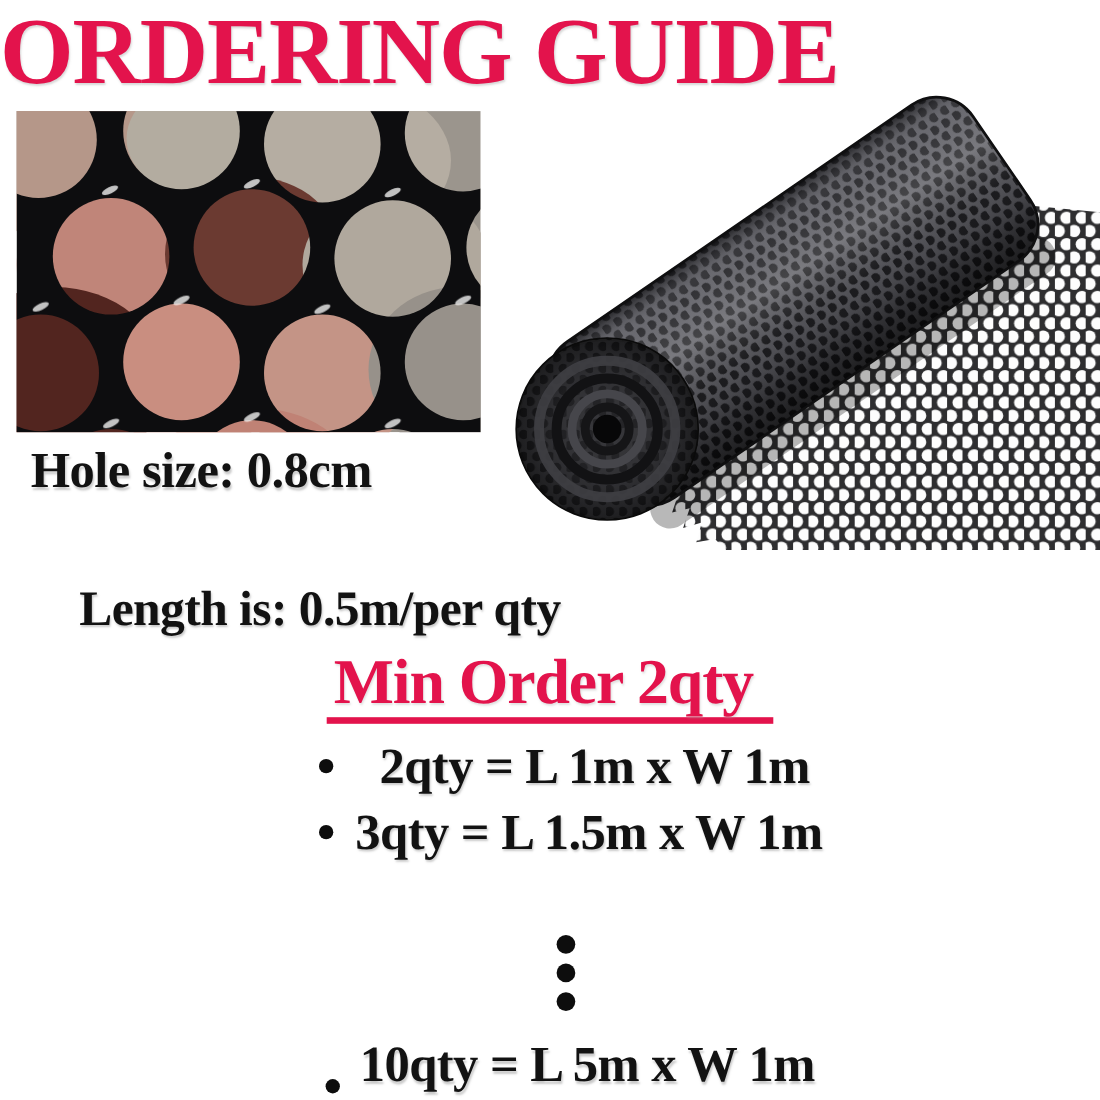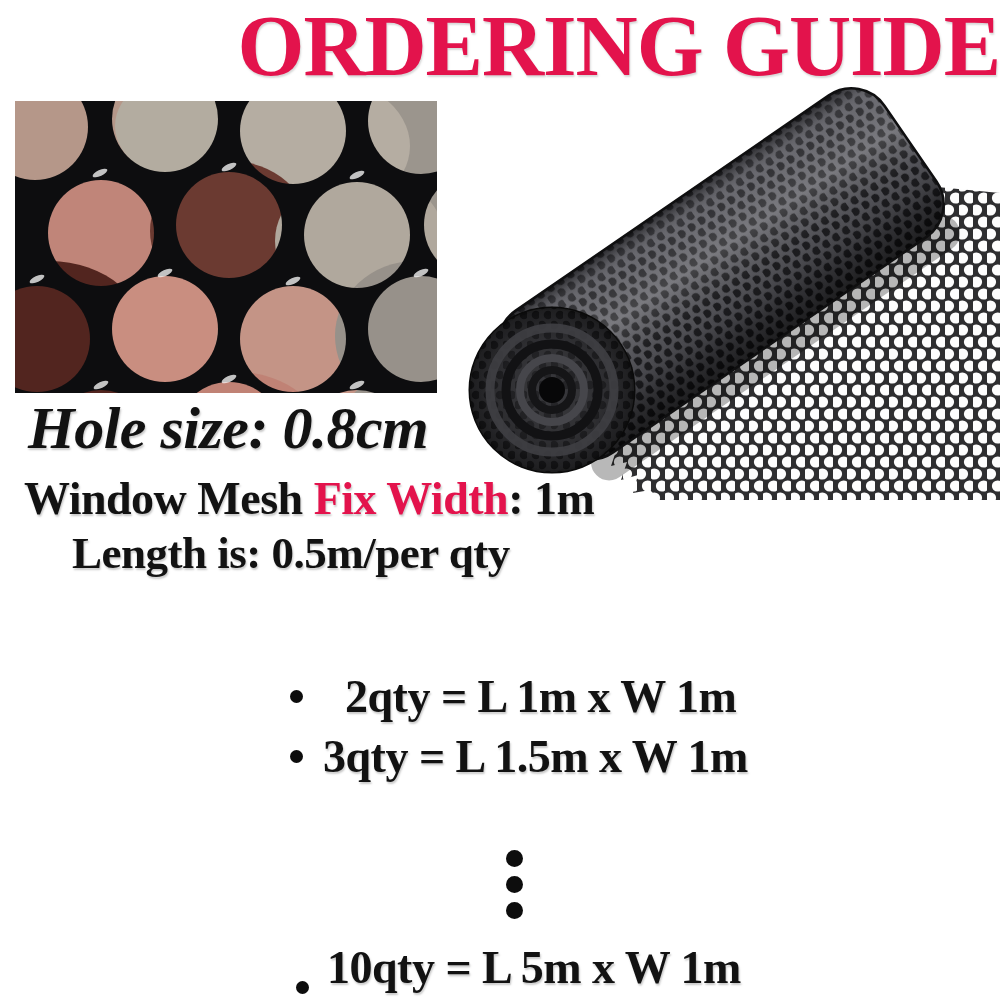--- a/index.html
+++ b/index.html
@@ -1,33 +1,33 @@
 <!DOCTYPE html>
 <html><head>
 <meta charset="utf-8">
 <style>
   html,body{margin:0;padding:0;background:#ffffff;}
   .canvas{
     position:relative;width:1000px;height:1000px;background:#ffffff;overflow:hidden;
     font-family:"Liberation Serif","DejaVu Serif",serif;color:#121212;
   }
   .page-title{
-    position:absolute;top:0;left:0;width:1000px;text-align:right;
+    position:absolute;top:0;left:0;width:1000px;text-align:left;
     font-size:86px;line-height:92px;font-weight:700;letter-spacing:-1px;
     color:#E3134C;text-shadow:1px 2px 2px rgba(140,140,140,.35);
     white-space:nowrap;
   }
   .photo{position:absolute;display:block;}
   .photo-closeup{left:15px;top:101px;width:422px;height:292px;}
   .photo-roll{left:455px;top:60px;width:545px;height:460px;}
   .spec{
     position:absolute;white-space:nowrap;font-weight:700;
     text-shadow:1px 2px 2px rgba(120,120,120,.4);letter-spacing:-0.5px;
   }
-  .spec-hole{left:28px;top:403px;font-size:60px;line-height:50px;font-style:italic;}
+  .spec-hole{left:28px;top:403px;font-size:46px;line-height:50px;}
   .spec-width{left:24px;top:474px;font-size:46px;line-height:50px;}
   .spec-length{left:28px;top:528px;font-size:45px;line-height:50px;margin-left:44px;}
   .accent{color:#E3134C;}
   .min-order-wrap{position:absolute;top:590px;left:0;width:1000px;text-align:center;}
   .min-order{
     display:inline-block;font-size:58px;line-height:60px;font-weight:700;color:#E3134C;
     border-bottom:6px solid #E3134C;padding:0 18px 2px 6px;letter-spacing:-1px;
     text-shadow:1px 2px 2px rgba(150,150,150,.3);white-space:nowrap;
   }
   .order-row{
@@ -151,28 +151,28 @@
       <circle cx="97" cy="330" r="32" fill="none" stroke="#46464b" stroke-width="8"></circle>
       <circle cx="97" cy="330" r="20" fill="none" stroke="#151517" stroke-width="8"></circle>
       <circle cx="97" cy="330" r="13" fill="#070708"></circle>
     </g>
   </svg>
 
   <div class="spec spec-hole">
     <span>Hole size: 0.8cm</span>
   </div>
 
-  <div class="spec spec-width">
-    <span>Window Mesh </span><span class="accent">Fix Width</span><span>: 1m</span>
-  </div>
 
   <div class="spec spec-length">
     <span>Length is: 0.5m/per qty</span>
   </div>
 
+  <div class="min-order-wrap">
+    <span class="min-order">Min Order 2qty</span>
+  </div>
 
   <div class="order-row row-1">
     <span class="bullet"></span>
     <span>2qty = L 1m x W 1m</span>
   </div>
   <div class="order-row row-2">
     <span class="bullet"></span>
     <span>3qty = L 1.5m x W 1m</span>
   </div>
 

